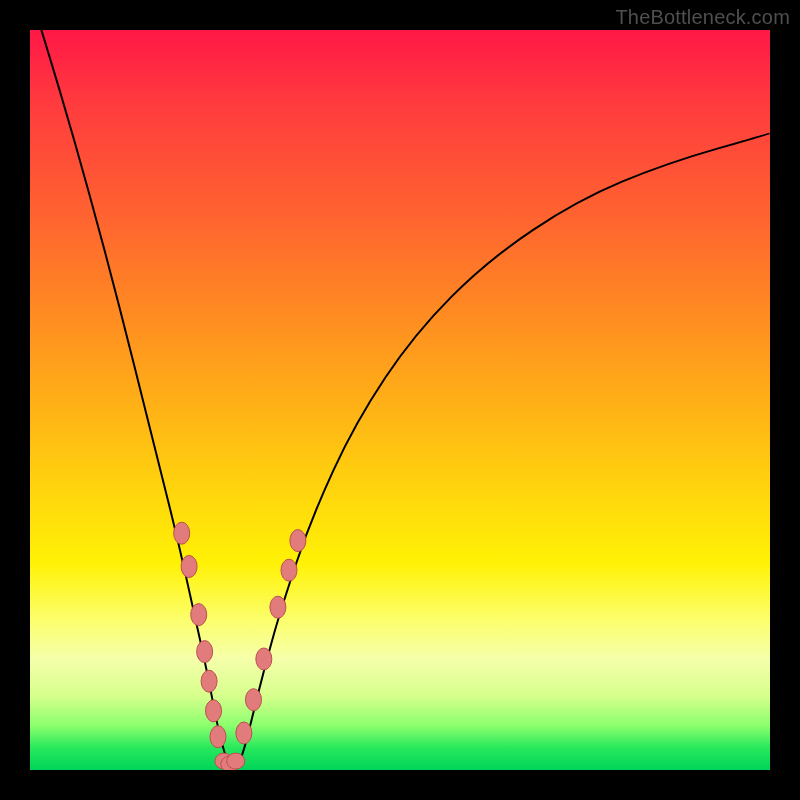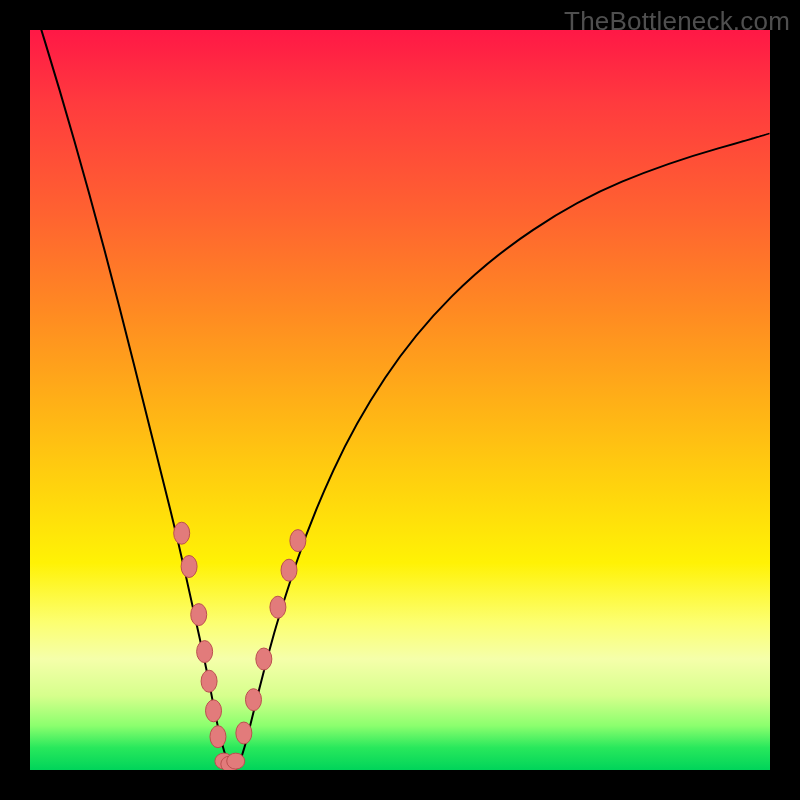--- a/index.html
+++ b/index.html
@@ -39,21 +39,21 @@
       #8cff6e 94%,
       #28e85c 97%,
       #00d45a 100%
     );
   }
   .watermark {
     position: absolute;
     top: 6px;
     right: 10px;
     color: #4f4f4f;
-    font-size: 26px;
+    font-size: 20px;
     letter-spacing: 0.2px;
     z-index: 10;
   }
   svg.overlay {
     position: absolute;
     top: 0; left: 0;
     width: 740px; height: 740px;
   }
   .curve {
     fill: none;

